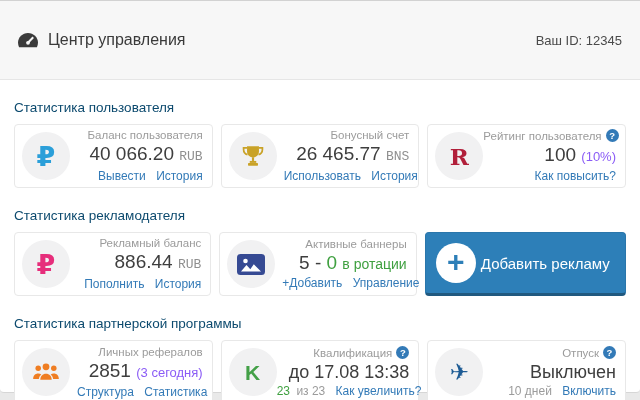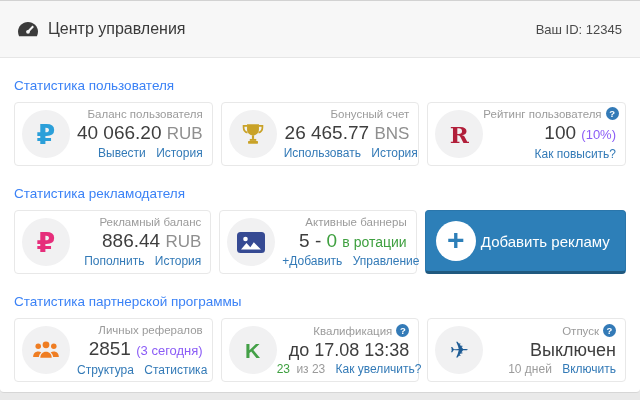--- a/index.html
+++ b/index.html
@@ -1,34 +1,34 @@
 <!DOCTYPE html>
 <html><head>
 <meta charset="utf-8">
 <style>
   html,body{margin:0;padding:0;width:640px;height:400px;overflow:hidden;background:#e9e9e9;
     font-family:"Liberation Sans",sans-serif;-webkit-font-smoothing:antialiased;}
   .panel{position:absolute;top:0;left:0;width:640px;height:393px;background:#fff;
     border-top:1px solid #d2d2d2;border-bottom:1px solid #d6d6d6;border-radius:0 0 4px 4px;box-sizing:border-box;}
   .panel-header{height:56px;background:#f7f7f7;border-bottom:1px solid #e6e6e6;
-    display:flex;align-items:center;padding:0 18px;}
+    display:flex;align-items:center;padding:11px 18px;}
   .header-icon{margin-right:10px;display:flex;align-items:center;}
   .header-title{font-size:16px;color:#3a3a3a;}
   .header-id{margin-left:auto;font-size:13px;color:#4a4a4a;}
-  .section-title{margin:20px 14px 9px;font-size:13.5px;color:#3b82f6;}
+  .section-title{margin:20px 14px 9px;font-size:13.5px;color:#0c4a6e;}
   .card-row{display:flex;gap:8px;padding:0 14px;}
   .card{flex:1;border:1px solid #e8e8e8;border-radius:4px;height:64px;display:flex;
     align-items:center;padding:0 9px 0 7px;box-sizing:border-box;background:#fff;min-width:0;}
   .icon-circle{width:48px;height:48px;border-radius:50%;background:#f1f1f2;flex-shrink:0;
     display:flex;align-items:center;justify-content:center;}
   .card-body{flex:1;text-align:right;min-width:0;}
   .card-label{font-size:11.5px;color:#9b9b9b;line-height:15px;white-space:nowrap;}
   .card-value{font-size:19px;color:#3e3e3e;line-height:22px;white-space:nowrap;}
   .small-value{font-size:18px;}
-  .unit{font-size:17px;color:#8f8f8f;}
+  .unit{font-size:13px;color:#8f8f8f;font-family:Liberation Mono, monospace;}
   .suffix{font-size:13px;color:#8b5cf6;}
   .green{color:#3fa040;}
   .tail{font-size:14px;}
   .card-links{font-size:12px;line-height:16px;white-space:nowrap;}
   .link{color:#337ab7;text-decoration:none;margin-left:7px;cursor:pointer;}
   .muted{color:#9b9b9b;margin-left:7px;}
   .help{display:inline-block;width:13px;height:13px;border-radius:50%;background:#337ab7;
     color:#fff;font-size:9.5px;line-height:13px;text-align:center;font-weight:bold;
     vertical-align:1px;margin-left:4px;cursor:pointer;}
   .ruble{font-size:27px;font-weight:bold;font-family:"DejaVu Sans",sans-serif;line-height:1;}

